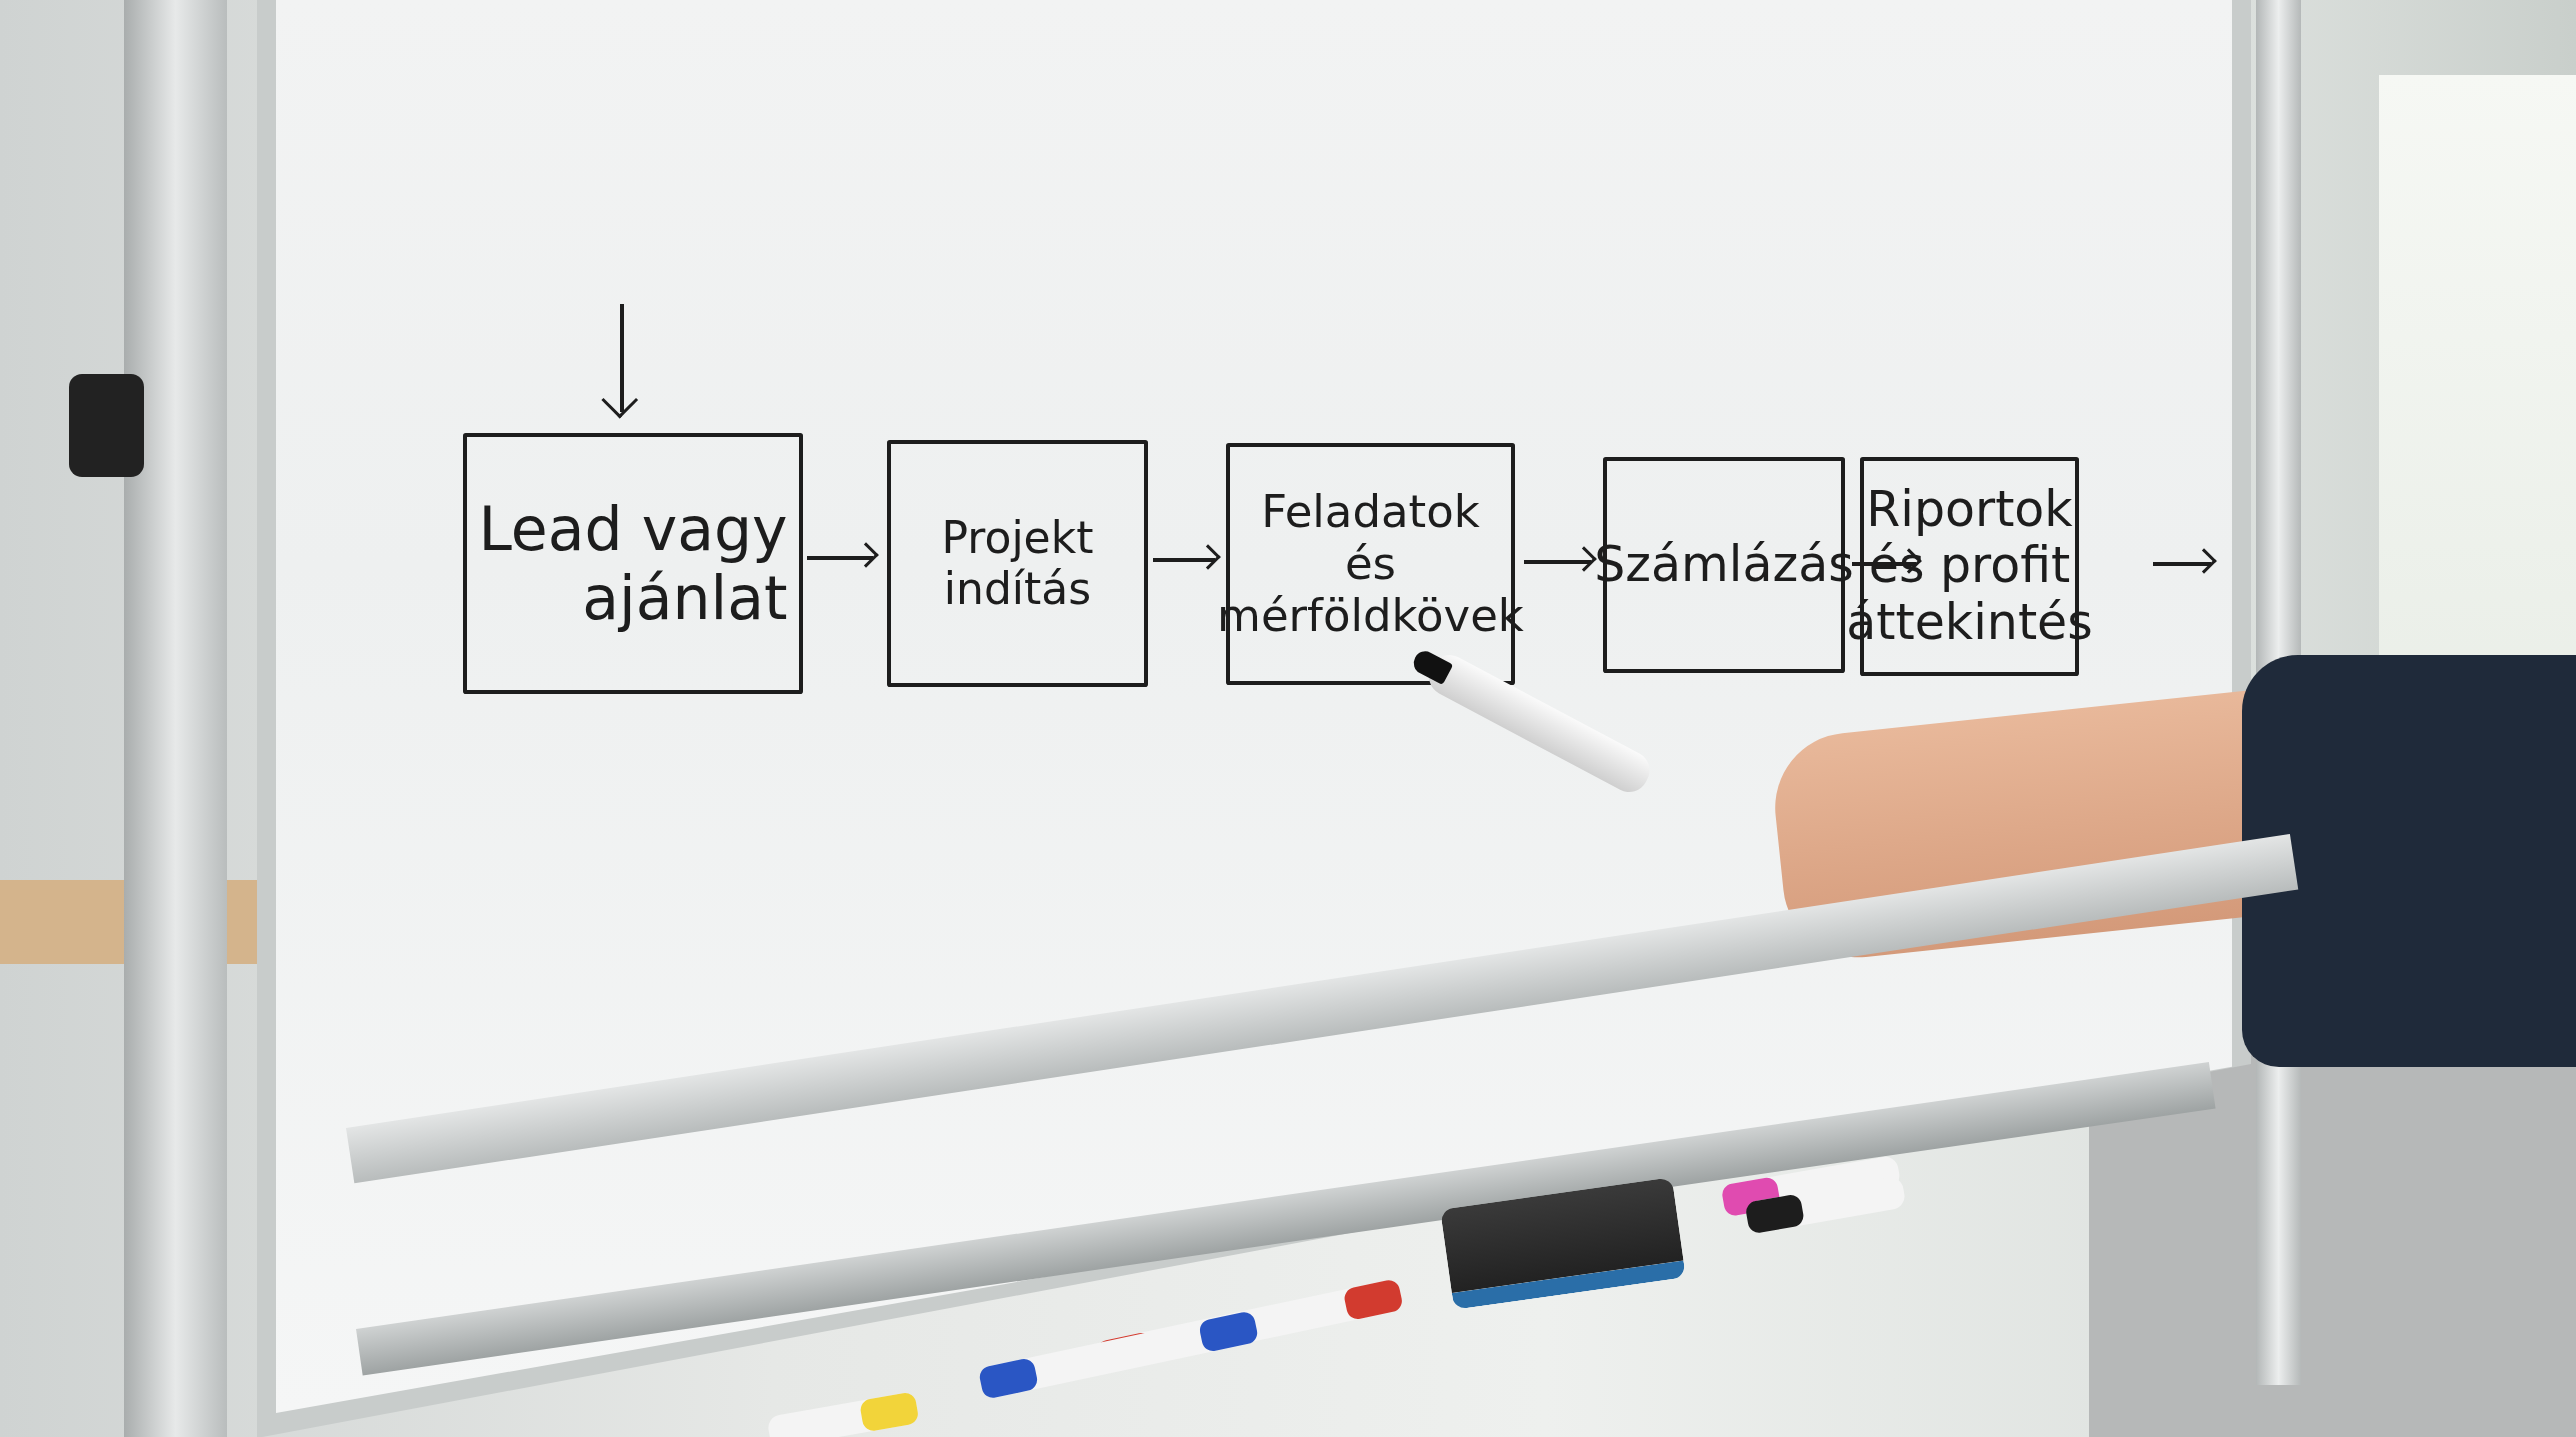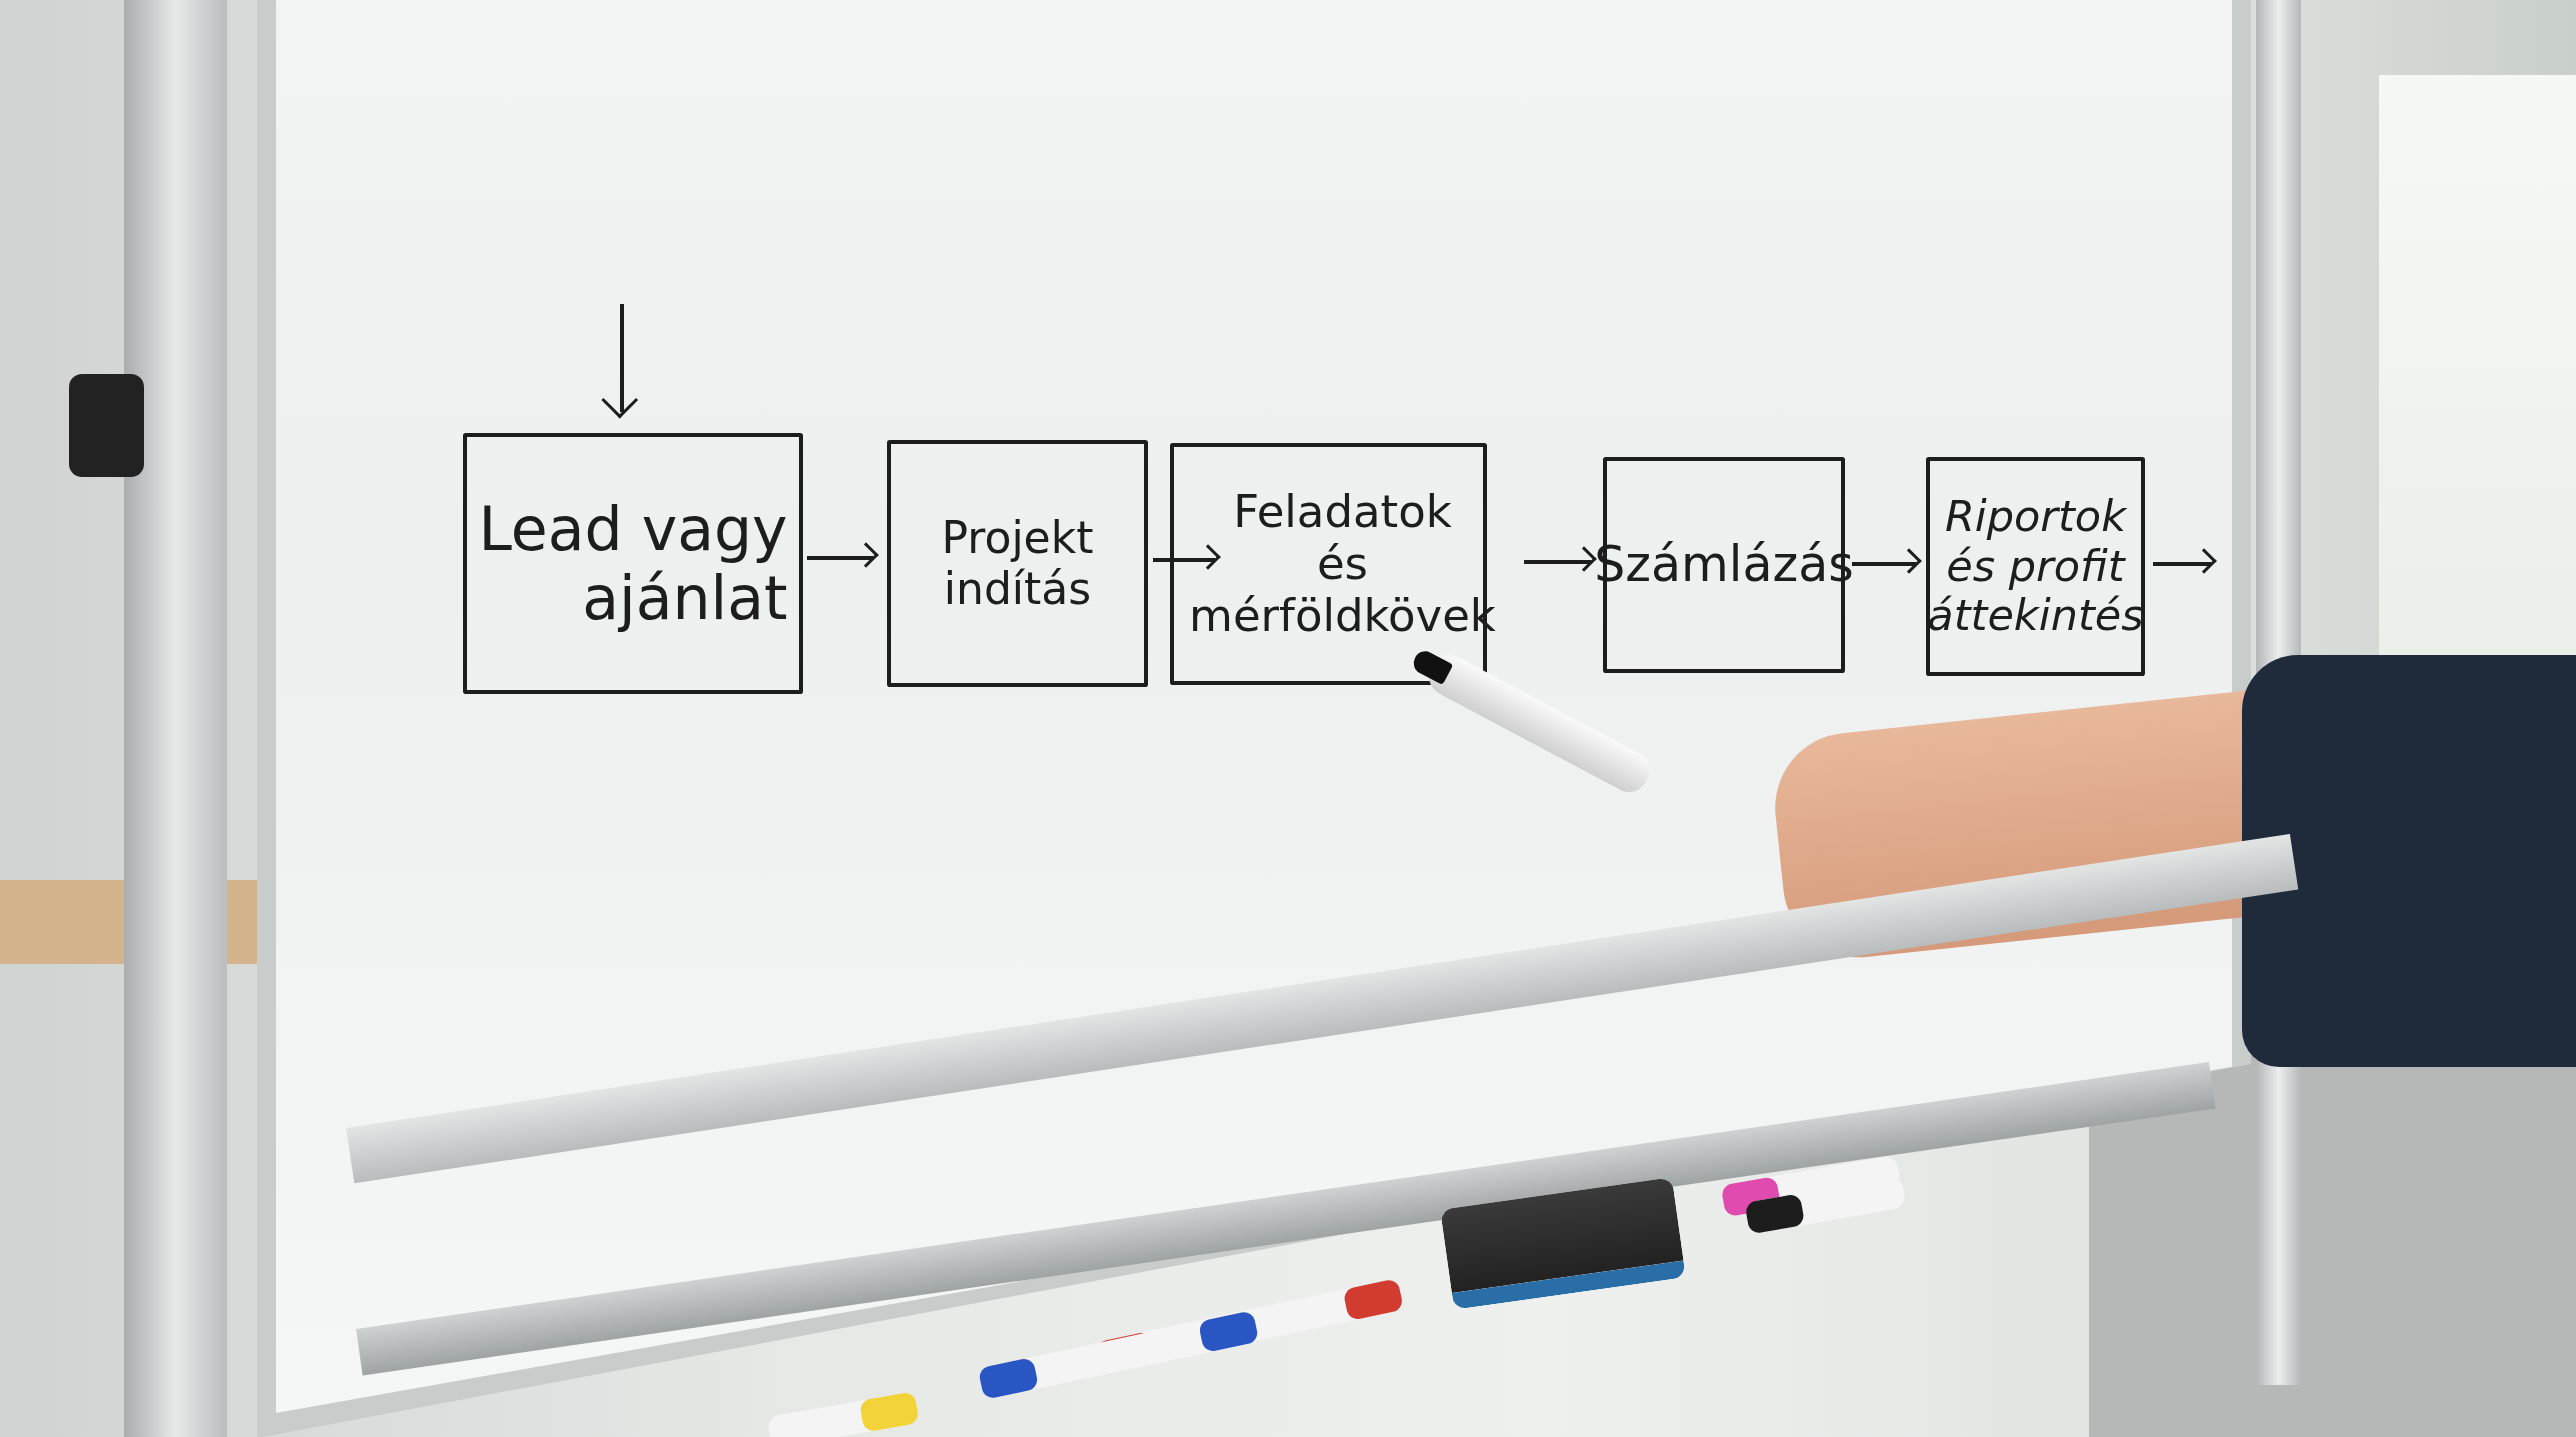--- a/index.html
+++ b/index.html
@@ -52,33 +52,33 @@
 ajánlat</span>
 </div>
 <div class="arrow" style="left:807px;top:556px;width:66px;"></div>
 
 <div class="box" style="left:887px;top:440px;width:253px;height:239px;font-size:44px;">
   <span>Projekt
 indítás</span>
 </div>
 <div class="arrow" style="left:1153px;top:558px;width:62px;"></div>
 
-<div class="box" style="left:1170px;top:443px;width:281px;height:234px;font-size:45px;padding-left:28px;">
+<div class="box" style="left:1226px;top:443px;width:281px;height:234px;font-size:45px;">
   <span>Feladatok
 és
 mérföldkövek</span>
 </div>
 <div class="arrow" style="left:1524px;top:560px;width:67px;"></div>
 
 <div class="box" style="left:1603px;top:457px;width:234px;height:208px;font-size:49px;">
   <span>Számlázás</span>
 </div>
 <div class="arrow" style="left:1852px;top:562px;width:64px;"></div>
 
-<div class="box" style="left:1926px;top:457px;width:211px;height:211px;font-size:43px;font-style:italic;">
+<div class="box" style="left:1860px;top:457px;width:211px;height:211px;font-size:49px;">
   <span>Riportok
 és profit
 áttekintés</span>
 </div>
 <div class="arrow" style="left:2153px;top:562px;width:58px;"></div>
 
 <div class="marker-hand">
     <div class="tip"></div>
   </div>
 <div class="arm"></div>

